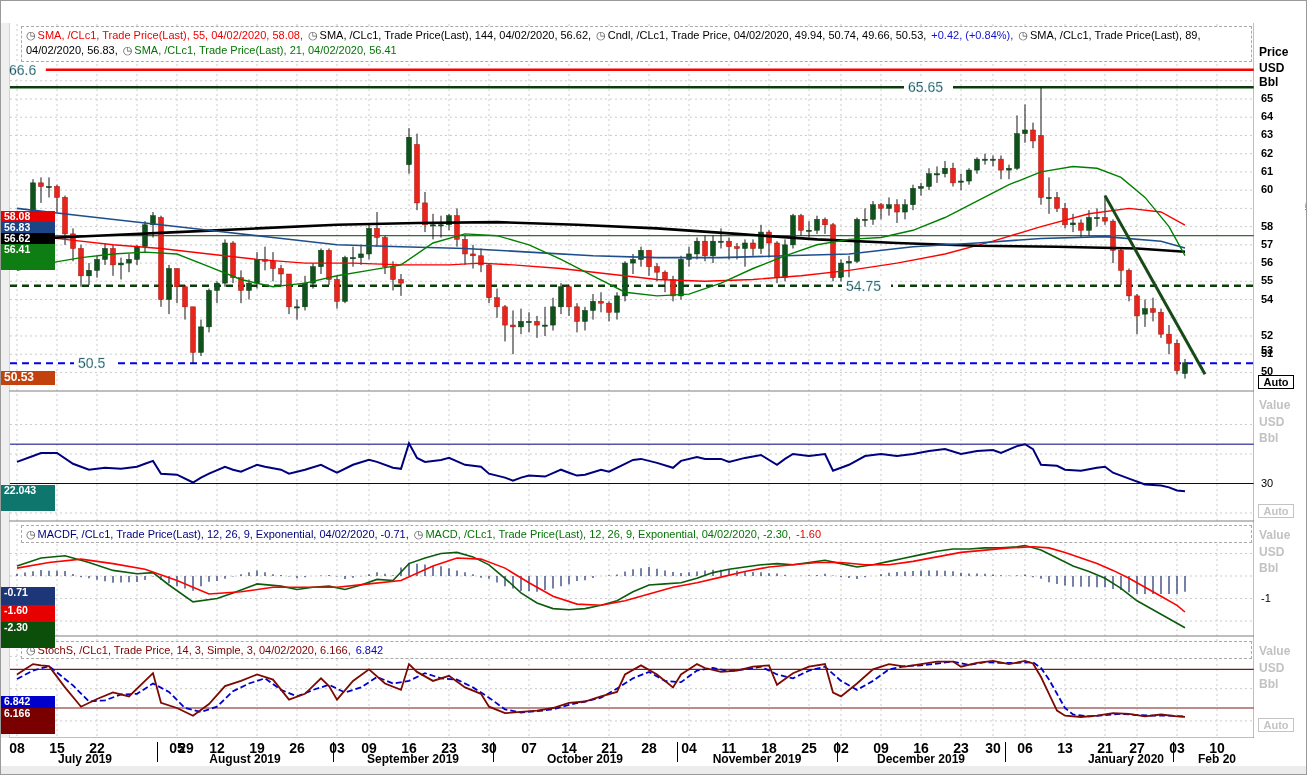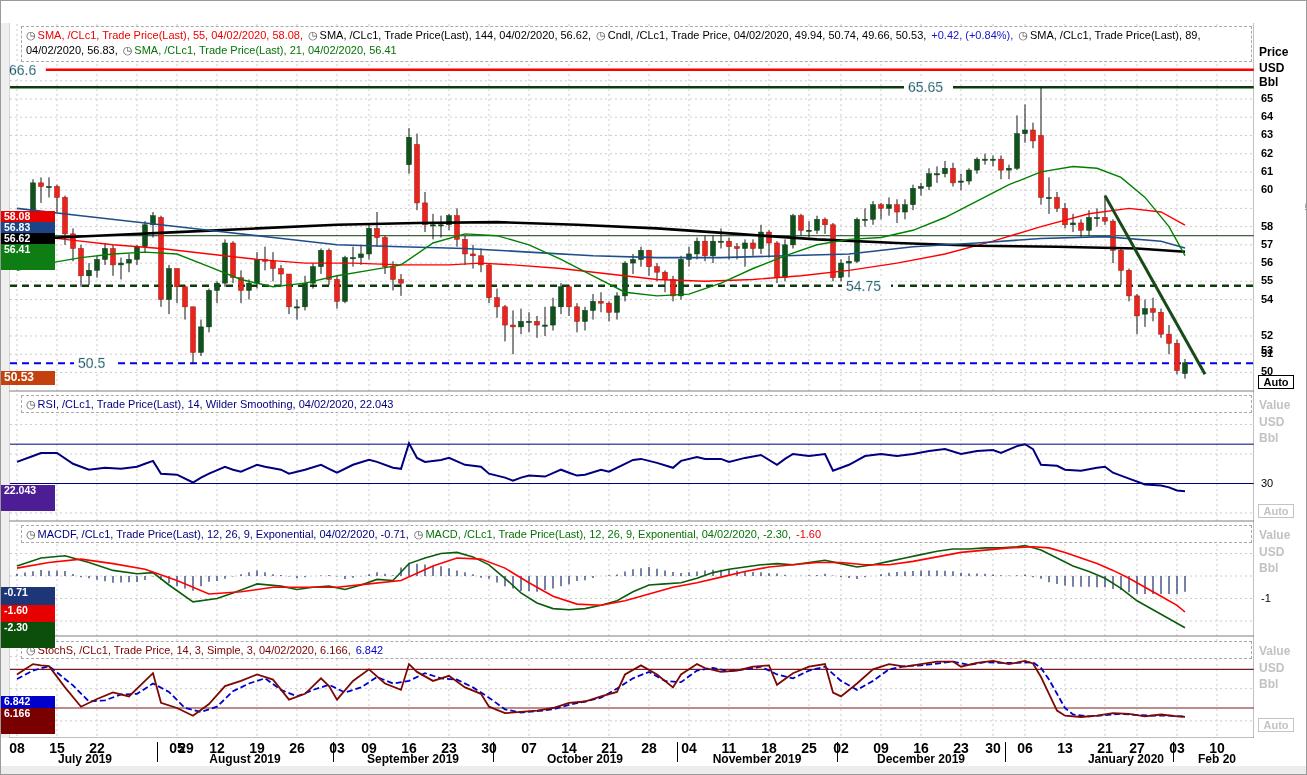--- a/index.html
+++ b/index.html
@@ -956,21 +956,20 @@
       <line x1="1136" x2="1136" y1="737" y2="742" stroke="#000"></line>
       <line x1="1176" x2="1176" y1="737" y2="742" stroke="#000"></line>
       <line x1="1216" x2="1216" y1="737" y2="742" stroke="#000"></line>
     </svg>
 
 
   <div class="strip-left"></div>
   <div class="strip-bottom"></div>
 
   <div id="legend-main" class="legendbox"><span class="clock">◷</span><span class="seg" style="color: rgb(240, 0, 0);">SMA, /CLc1, Trade Price(Last),  55, 04/02/2020, 58.08,</span><span class="clock">◷</span><span class="seg" style="color: rgb(0, 0, 0);">SMA, /CLc1, Trade Price(Last),  144, 04/02/2020, 56.62,</span><span class="clock">◷</span><span class="seg" style="color: rgb(0, 0, 0);">Cndl, /CLc1, Trade Price, 04/02/2020, 49.94, 50.74, 49.66, 50.53,</span><span class="seg" style="color: rgb(20, 20, 204);">+0.42, (+0.84%),</span><span class="clock">◷</span><span class="seg" style="color: rgb(0, 0, 0);">SMA, /CLc1, Trade Price(Last),  89,</span><br><span class="seg" style="color: rgb(0, 0, 0);">04/02/2020, 56.83,</span><span class="clock">◷</span><span class="seg" style="color: rgb(6, 115, 6);">SMA, /CLc1, Trade Price(Last),  21, 04/02/2020, 56.41</span></div>
-  <div id="legend-rsi" class="legendbox"><span class="clock">◷</span><span class="seg" style="color: rgb(0, 0, 127);">RSI, /CLc1, Trade Price(Last),  14, Wilder Smoothing, 04/02/2020, 22.043</span></div>
   <div id="legend-macd" class="legendbox"><span class="clock">◷</span><span class="seg" style="color: rgb(0, 0, 127);">MACDF, /CLc1, Trade Price(Last),  12, 26, 9, Exponential, 04/02/2020, -0.71,</span><span class="clock">◷</span><span class="seg" style="color: rgb(6, 115, 6);">MACD, /CLc1, Trade Price(Last),  12, 26, 9, Exponential, 04/02/2020, -2.30,</span><span class="seg" style="color: rgb(232, 0, 0);">-1.60</span></div>
   <div id="legend-stoch" class="legendbox"><span class="clock">◷</span><span class="seg" style="color: rgb(124, 0, 0);">StochS, /CLc1, Trade Price,  14, 3, Simple, 3, 04/02/2020, 6.166,</span><span class="seg" style="color: rgb(0, 0, 204);">6.842</span></div>
 
   <div id="axis-right">
     <div class="unit black" style="top:22px">Price</div>
     <div class="unit black" style="top:38px">USD</div>
     <div class="unit black" style="top:52px">Bbl</div>
 
     <div class="unit gray" style="top:375px">Value</div>
     <div class="unit gray" style="top:392px">USD</div>
@@ -1008,21 +1007,21 @@
     <div class="auto-btn auto-black" style="top:352px">Auto</div>
     <div class="auto-btn auto-gray" style="top:481px">Auto</div>
     <div class="auto-btn auto-gray" style="top:695px">Auto</div>
   </div>
 
   <div class="badge" style="top:210px;background:#e60000">58.08</div>
   <div class="badge" style="top:221px;background:#1c4587">56.83</div>
   <div class="badge" style="top:232px;background:#000000">56.62</div>
   <div class="badge" style="top:243px;background:#0e7d14">56.41</div>
   <div class="badge" style="top:370px;height:14px;line-height:13px;font-size:12px;background:#c2410c">50.53</div>
-  <div class="badge" style="top:484px;background:#4c1d95">22.043</div>
+  <div class="badge" style="top:484px;background:#0f766e">22.043</div>
   <div class="badge" style="top:586px;background:#1c3677">-0.71</div>
   <div class="badge" style="top:604px;background:#e60000">-1.60</div>
   <div class="badge" style="top:621px;background:#0b4f0b">-2.30</div>
   <div class="badge" style="top:695px;background:#0000cc">6.842</div>
   <div class="badge" style="top:707px;background:#7a0000">6.166</div>
 
   <div id="xaxis">
       <div class="daylab" style="left: 16px;">08</div>
       <div class="daylab" style="left: 56px;">15</div>
       <div class="daylab" style="left: 96px;">22</div>

